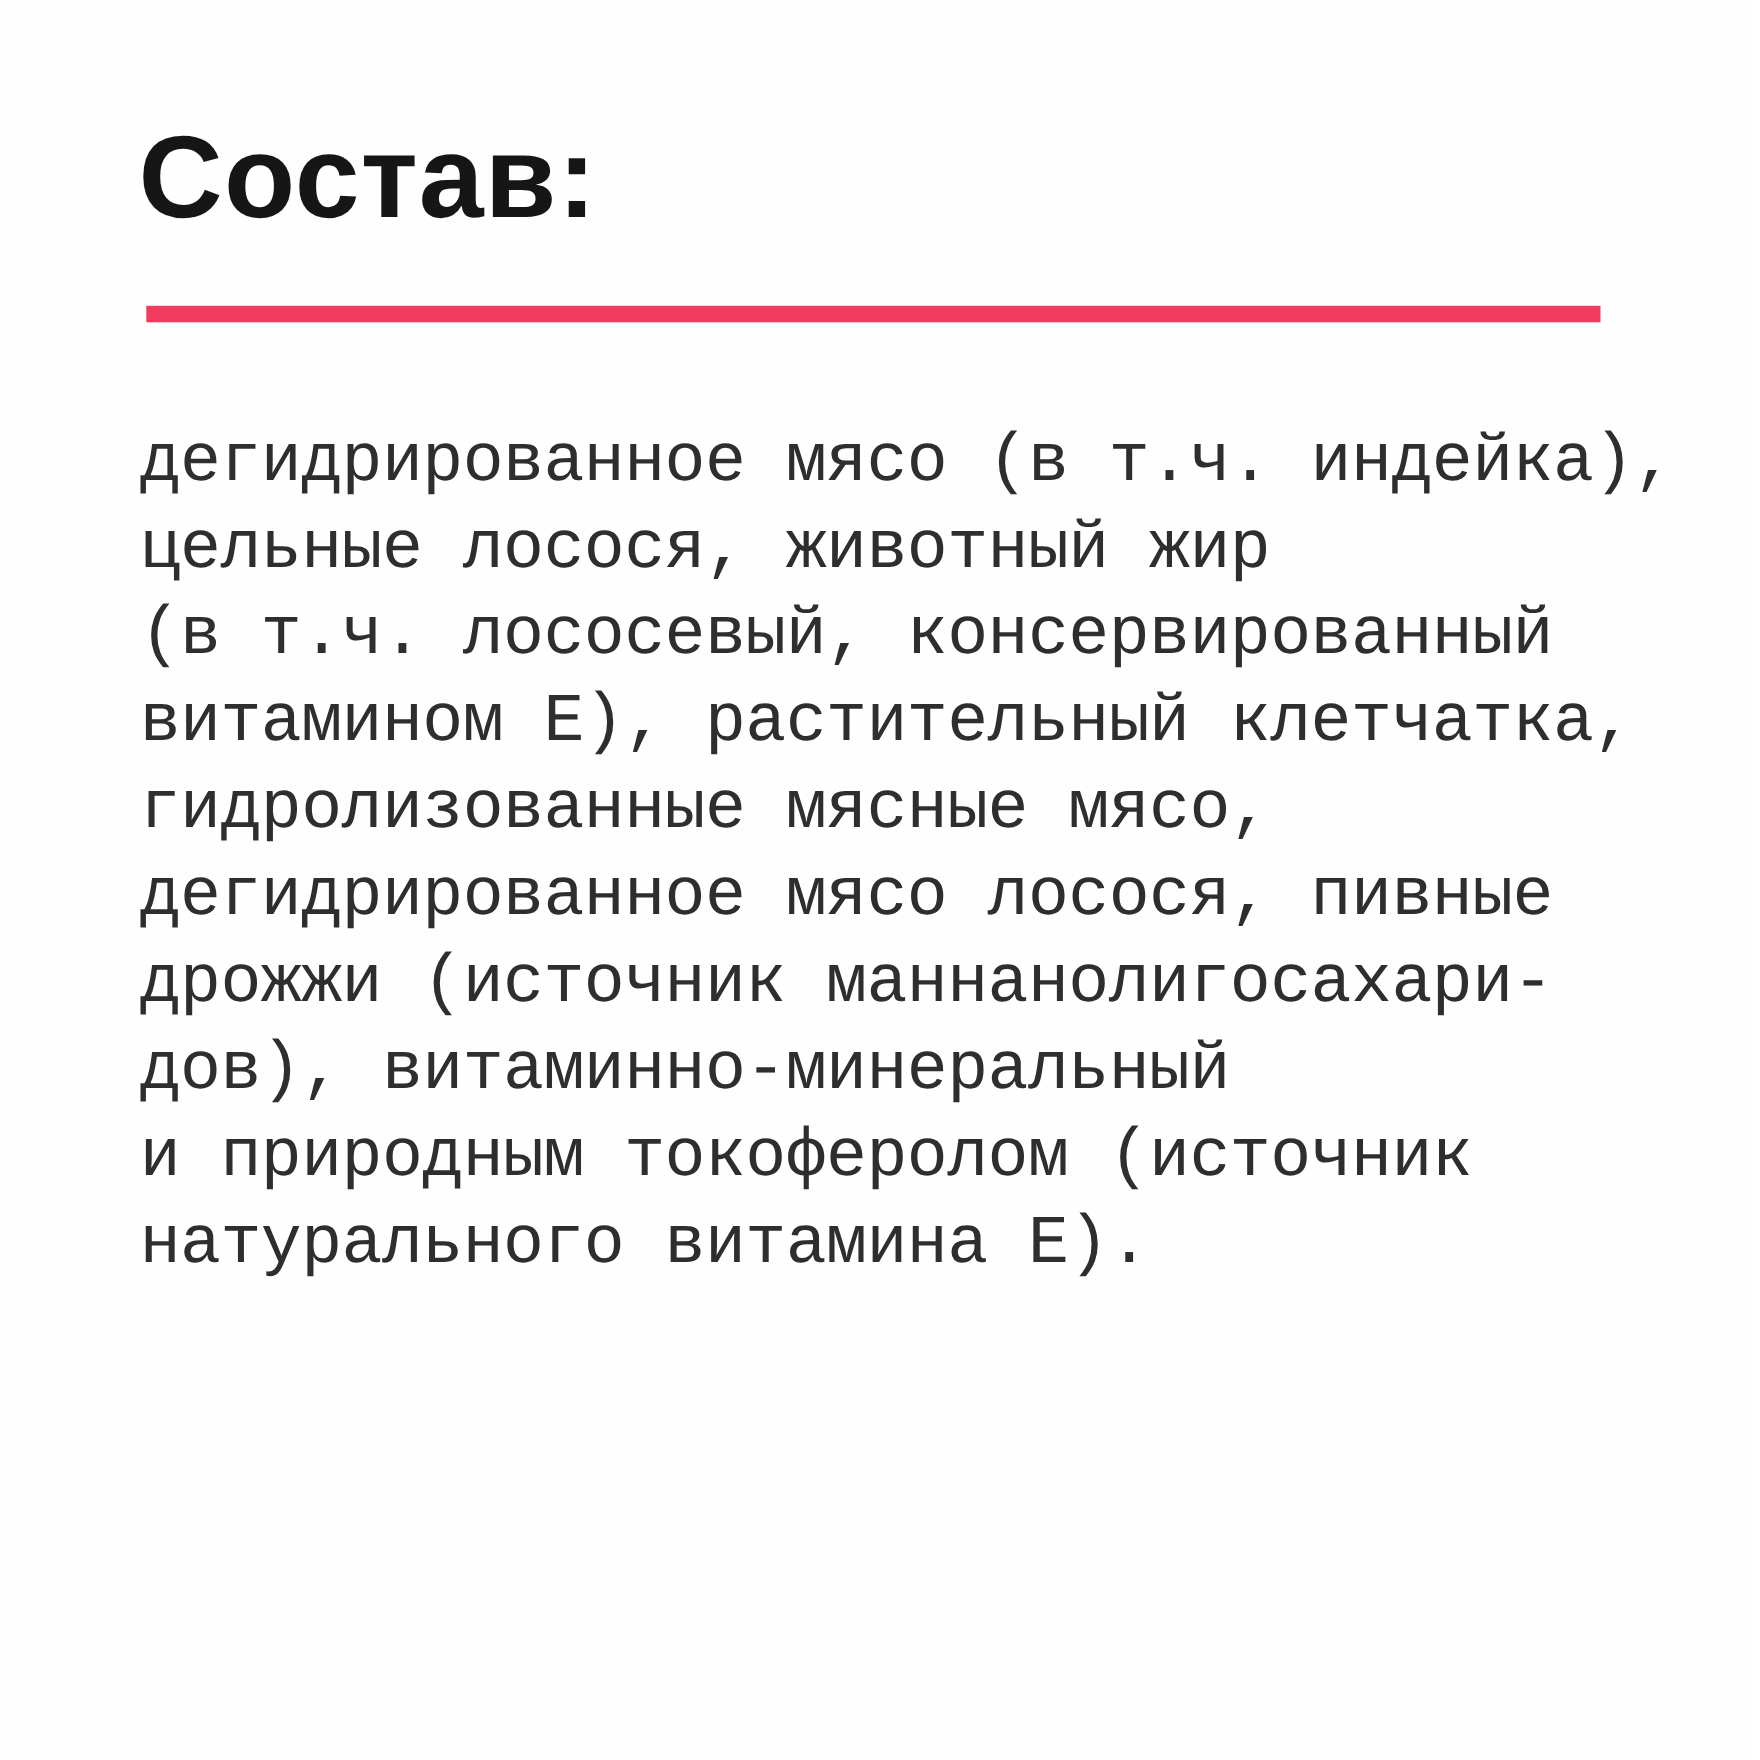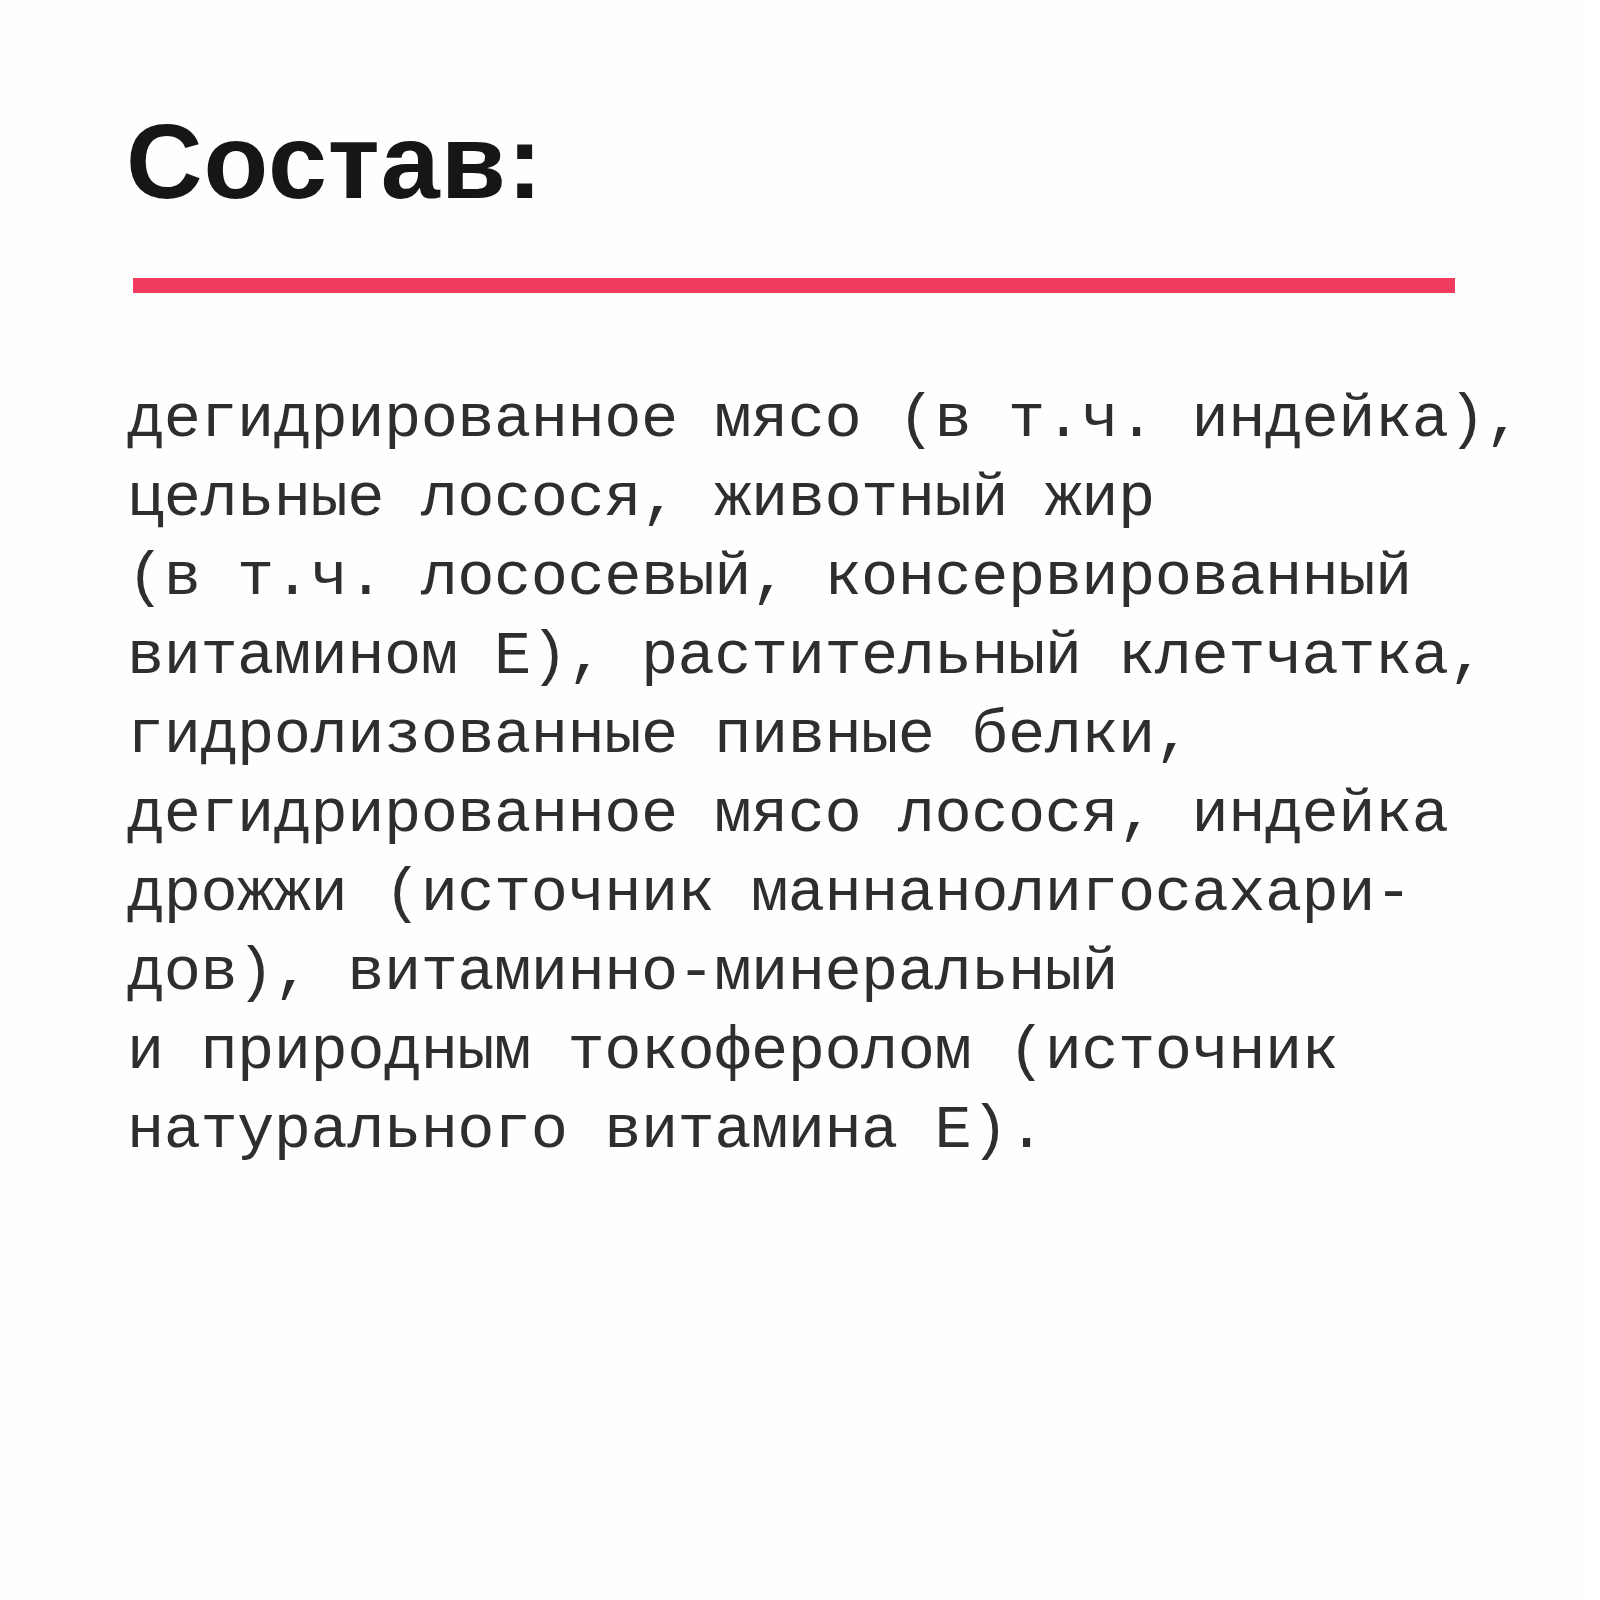--- a/index.html
+++ b/index.html
@@ -59,21 +59,21 @@
 
   <h1 class="title">Состав:</h1>
 
   <div class="divider" style="background: rgb(242, 60, 95);"></div>
 
   <div class="body-text">
     <div class="body-line">дегидрированное мясо (в т.ч. индейка),</div>
     <div class="body-line">цельные лосося, животный жир</div>
     <div class="body-line">(в т.ч. лососевый, консервированный</div>
     <div class="body-line">витамином Е), растительный клетчатка,</div>
-    <div class="body-line">гидролизованные пивные белки,</div>
-    <div class="body-line">дегидрированное мясо лосося, индейка</div>
+    <div class="body-line">гидролизованные мясные мясо,</div>
+    <div class="body-line">дегидрированное мясо лосося, пивные</div>
     <div class="body-line">дрожжи (источник маннанолигосахари-</div>
     <div class="body-line">дов), витаминно-минеральный</div>
     <div class="body-line">и природным токоферолом (источник</div>
     <div class="body-line">натурального витамина Е).</div>
   </div>
 
 </div>
 
 </body></html>

